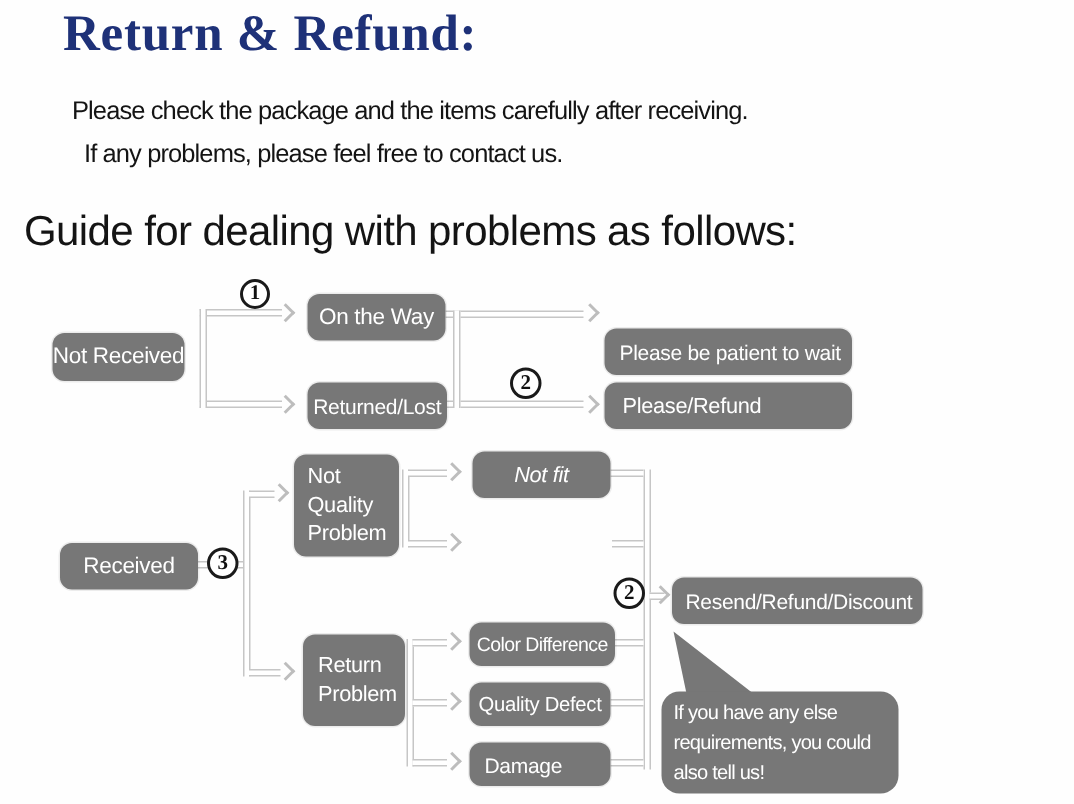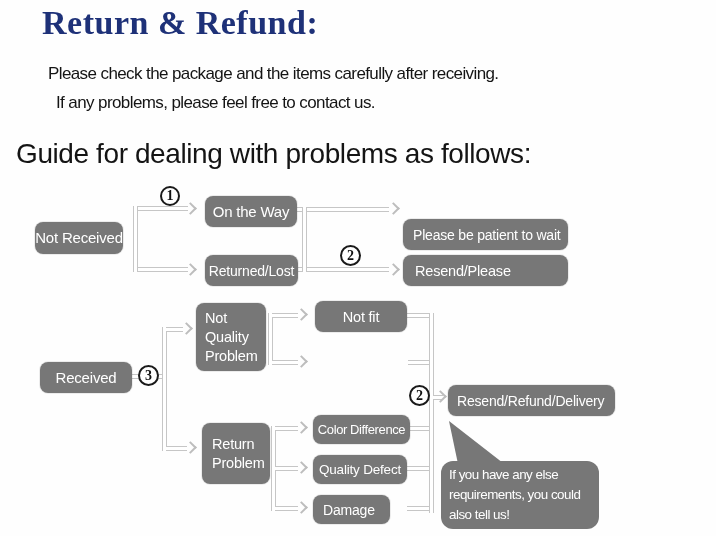--- a/index.html
+++ b/index.html
@@ -105,29 +105,29 @@
   <div class="chev" style="left:297px;top:357px;"></div>
   <div class="chev" style="left:297px;top:423px;"></div>
   <div class="chev" style="left:297px;top:463px;"></div>
   <div class="chev" style="left:297px;top:503px;"></div>
   <div class="chev" style="left:436px;top:392px;"></div>
 
   <div class="box" style="left:35px;top:222px;width:88px;height:32px;font-size:15px;">Not Received</div>
   <div class="box" style="left:205px;top:196px;width:92px;height:31px;font-size:15px;">On the Way</div>
   <div class="box" style="left:205px;top:255px;width:93px;height:31px;font-size:14px;">Returned/Lost</div>
   <div class="box left" style="left:403px;top:196px;width:165px;height:31px;font-size:14px;padding-left:10px;margin-top:23px;">Please be patient to wait</div>
-  <div class="box left" style="left:403px;top:255px;width:165px;height:31px;font-size:14.5px;padding-left:12px;">Resend/Please</div>
+  <div class="box left" style="left:403px;top:255px;width:165px;height:31px;font-size:14.5px;padding-left:12px;">Please/Refund</div>
   <div class="box" style="left:40px;top:362px;width:92px;height:31px;font-size:15px;">Received</div>
   <div class="box left" style="left:196px;top:303px;width:70px;height:68px;padding-left:9px;line-height:19px;">Not Quality Problem</div>
-  <div class="box" style="left:315px;top:301px;width:92px;height:31px;">Not fit</div>
+  <div class="box" style="left:315px;top:301px;width:92px;height:31px;font-style:italic;">Not fit</div>
   <div class="box left" style="left:202px;top:423px;width:68px;height:61px;padding-left:10px;line-height:19px;">Return Problem</div>
   <div class="box" style="left:313px;top:415px;width:97px;height:29px;font-size:13px;letter-spacing:-0.4px;">Color Difference</div>
   <div class="box" style="left:313px;top:455px;width:94px;height:29px;font-size:13.5px;">Quality Defect</div>
-  <div class="box left" style="left:313px;top:495px;width:77px;height:29px;font-size:14px;padding-left:10px;">Damage</div>
-  <div class="box left" style="left:448px;top:385px;width:167px;height:31px;font-size:14px;padding-left:9px;">Resend/Refund/Delivery</div>
+  <div class="box left" style="left:313px;top:495px;width:94px;height:29px;font-size:14px;padding-left:10px;">Damage</div>
+  <div class="box left" style="left:448px;top:385px;width:167px;height:31px;font-size:14px;padding-left:9px;">Resend/Refund/Discount</div>
 
   <div class="badge" style="left:160px;top:186px;width:20px;height:20px;">1</div>
   <div class="badge" style="left:340px;top:245px;">2</div>
   <div class="badge" style="left:138px;top:365px;">3</div>
   <div class="badge" style="left:409px;top:385px;">2</div>
 
   <svg class="tail" viewBox="0 0 70 50">
     <polygon points="9,5 63,47 18,48" fill="#777777"></polygon>
   </svg>
   <div class="bubble">

